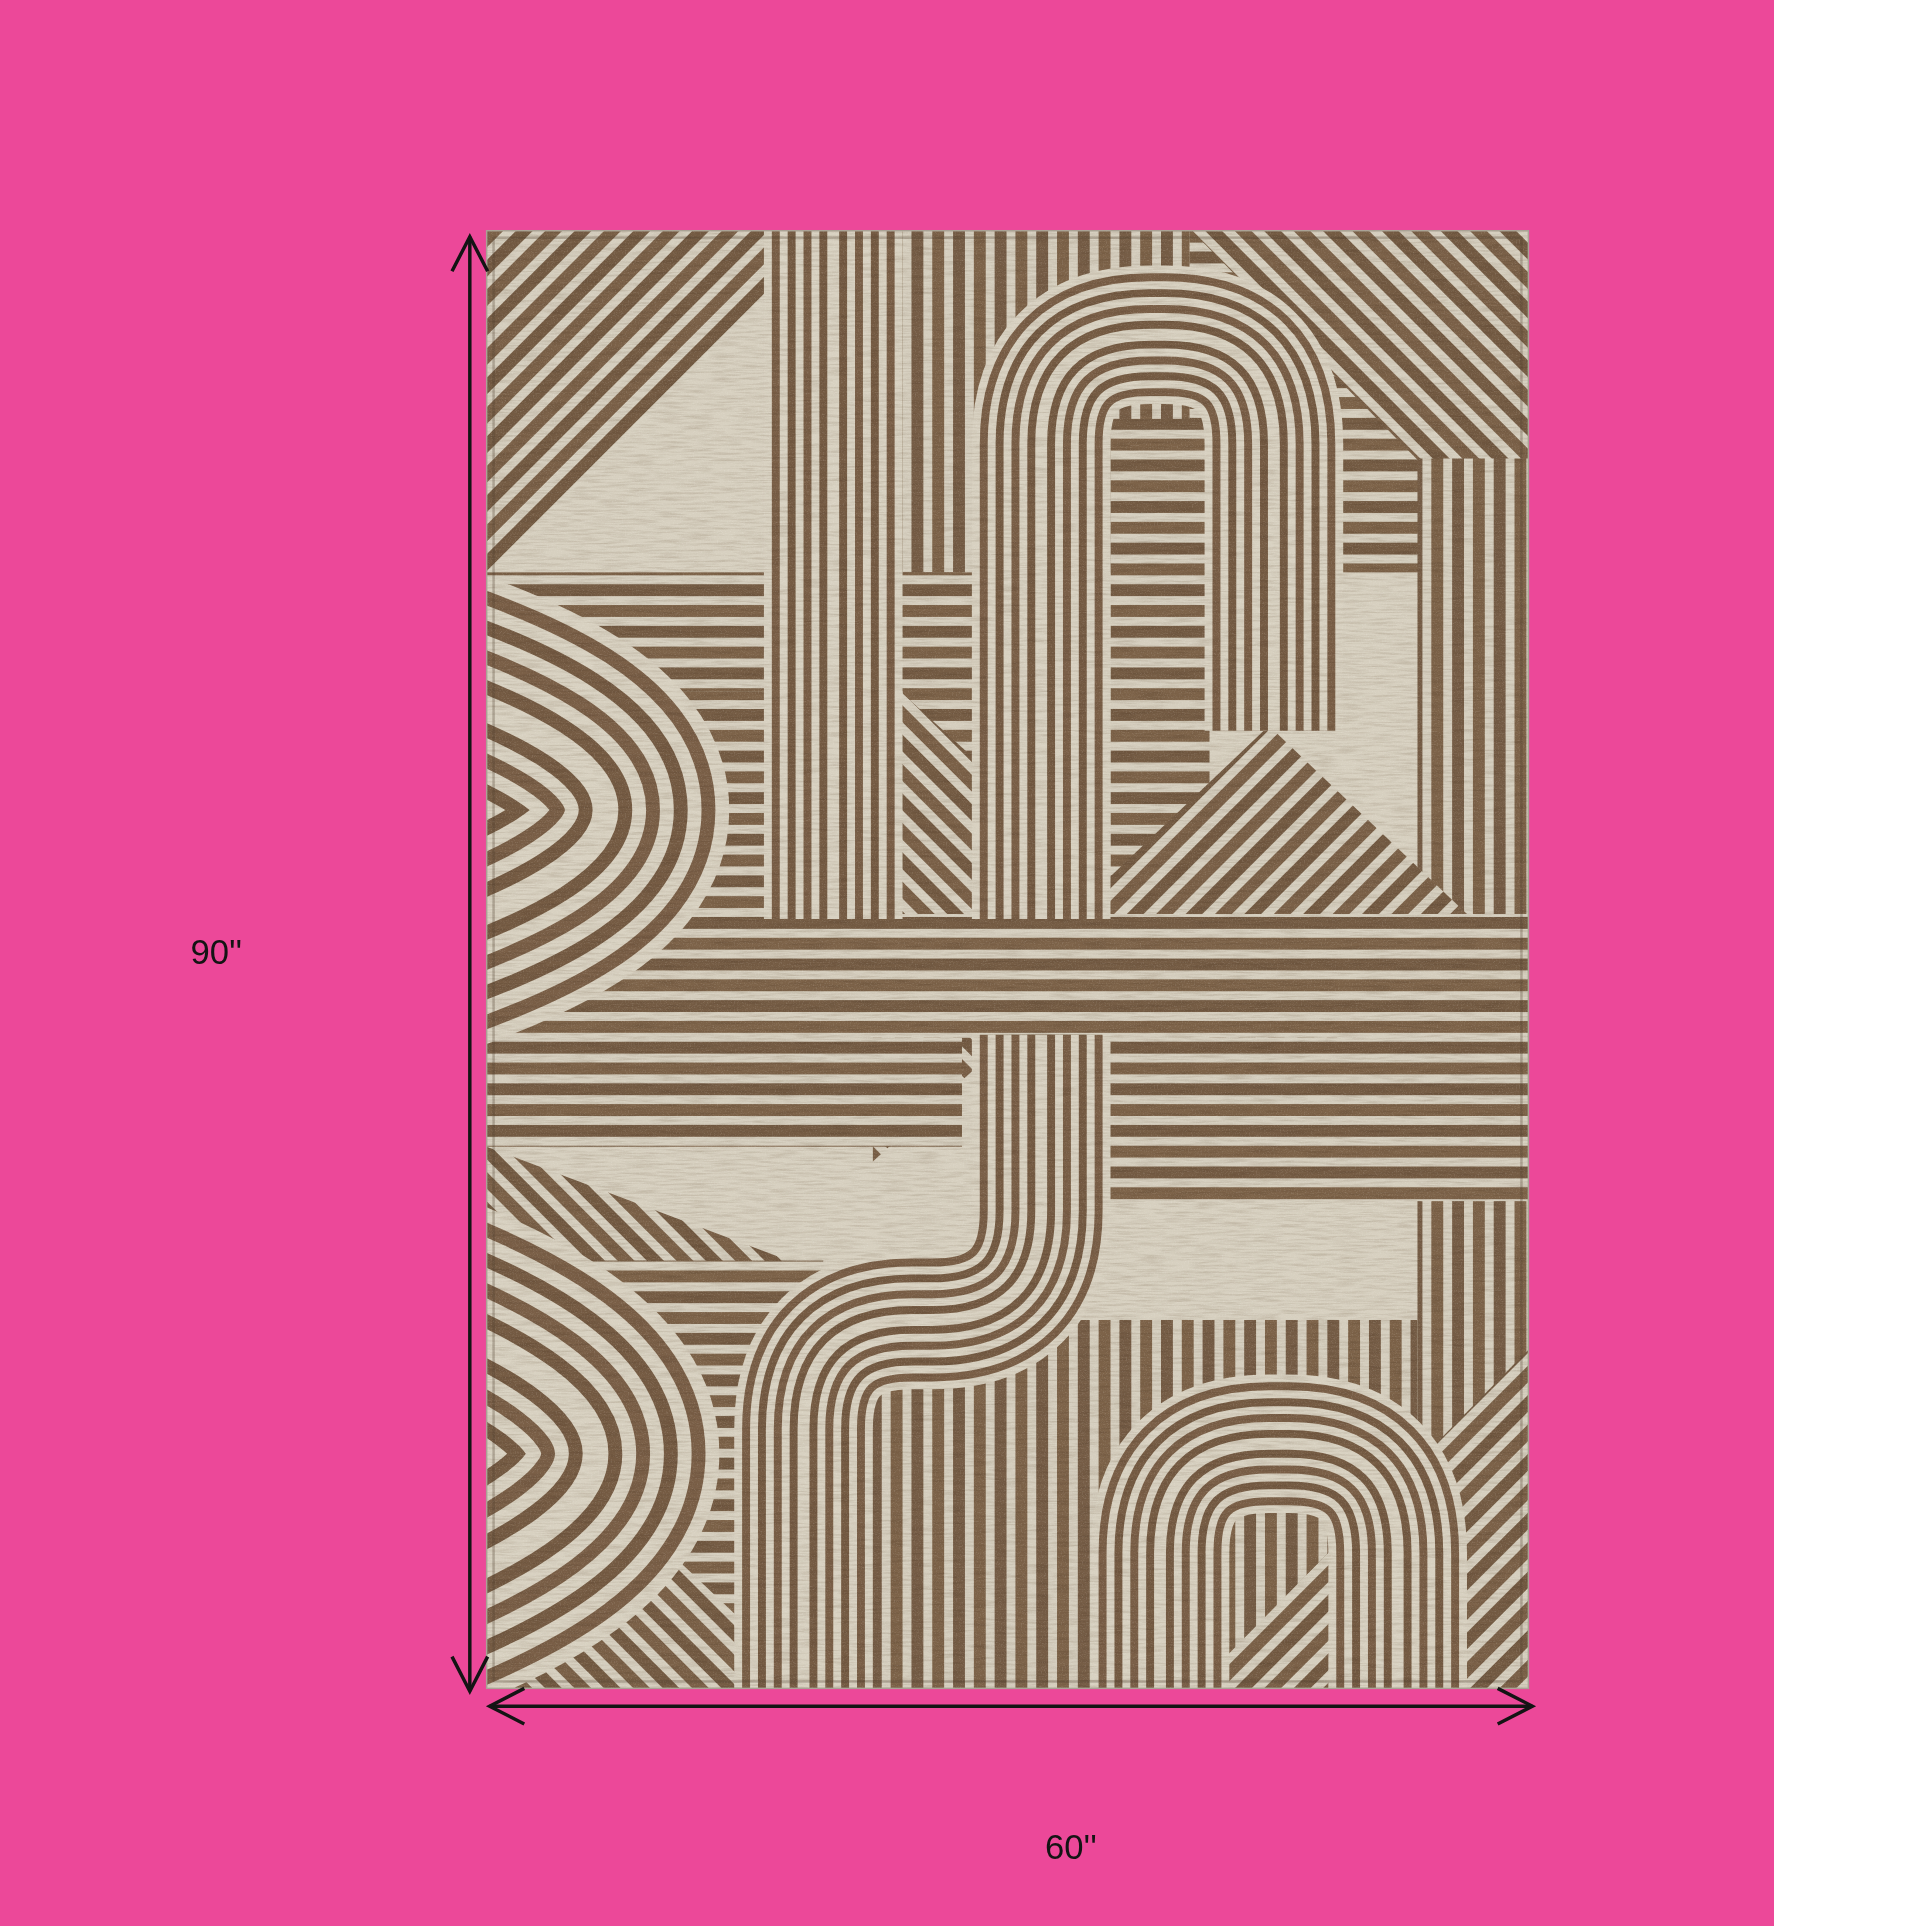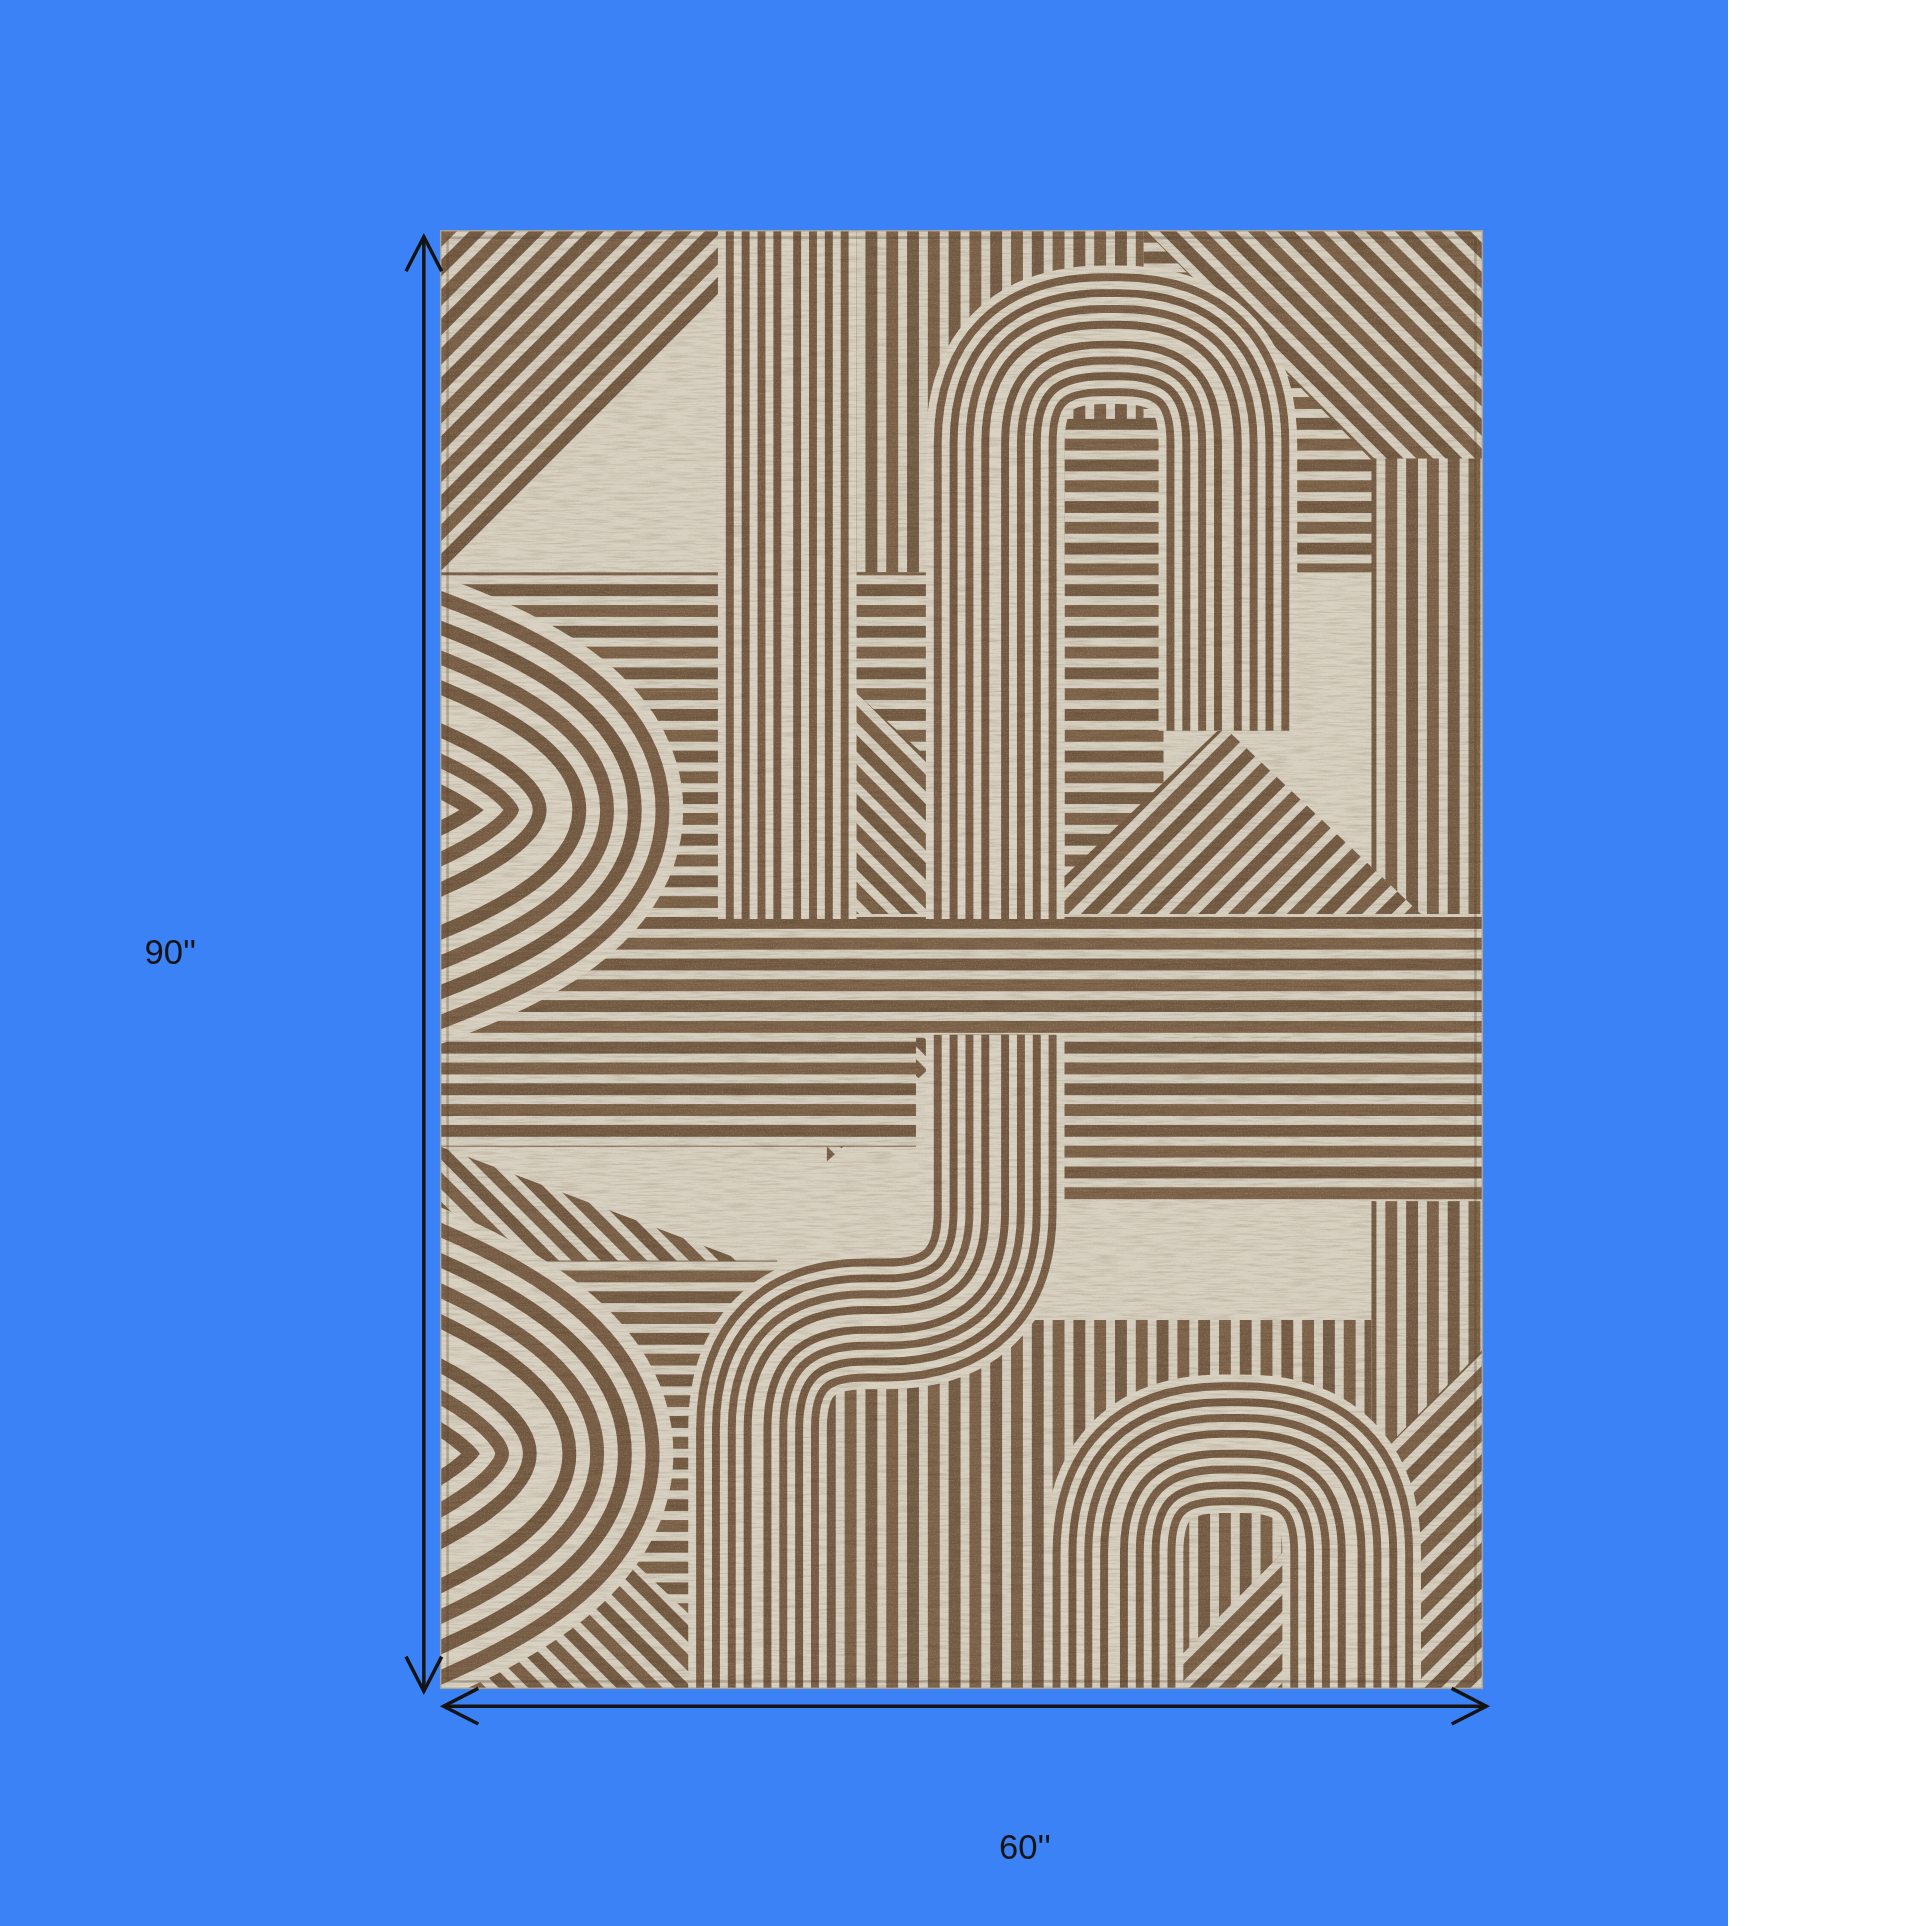--- a/index.html
+++ b/index.html
@@ -1,17 +1,17 @@
 <!DOCTYPE html>
 <html><head>
 <meta charset="utf-8">
 <style>
   html,body{margin:0;padding:0;background:#ffffff;}
-  .page{position:relative;width:1728px;height:1927px;background:#3b82f6;overflow:hidden;
-        font-family:"Liberation Sans", sans-serif;}
+  .page{position:relative;width:1728px;height:1927px;background:#ec4899;overflow:hidden;
+        font-family:"Liberation Sans", sans-serif;padding-left:46px;}
   svg{display:block;}
   text.dim{font-family:"Liberation Sans", sans-serif;font-size:35px;fill:#141414;}
   .tex-dark{mix-blend-mode:multiply;}
   .tex-light{mix-blend-mode:screen;}
 </style>
 </head>
 <body>
 
 <div class="page">
 <svg width="1927" height="1927" viewBox="0 0 1946 1946">

